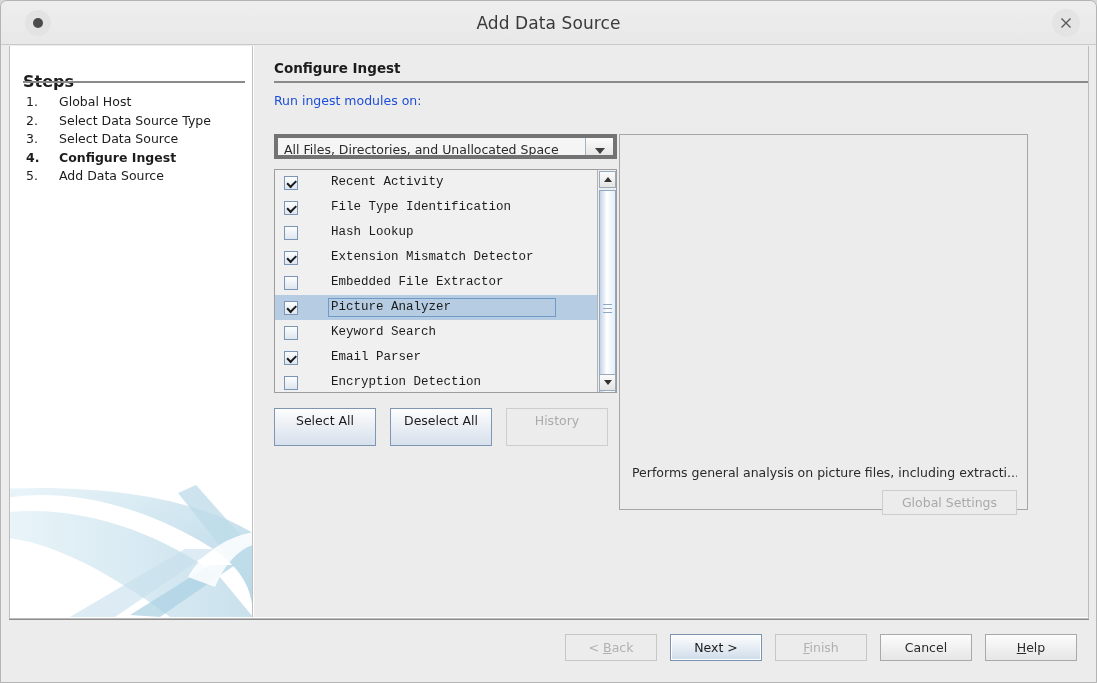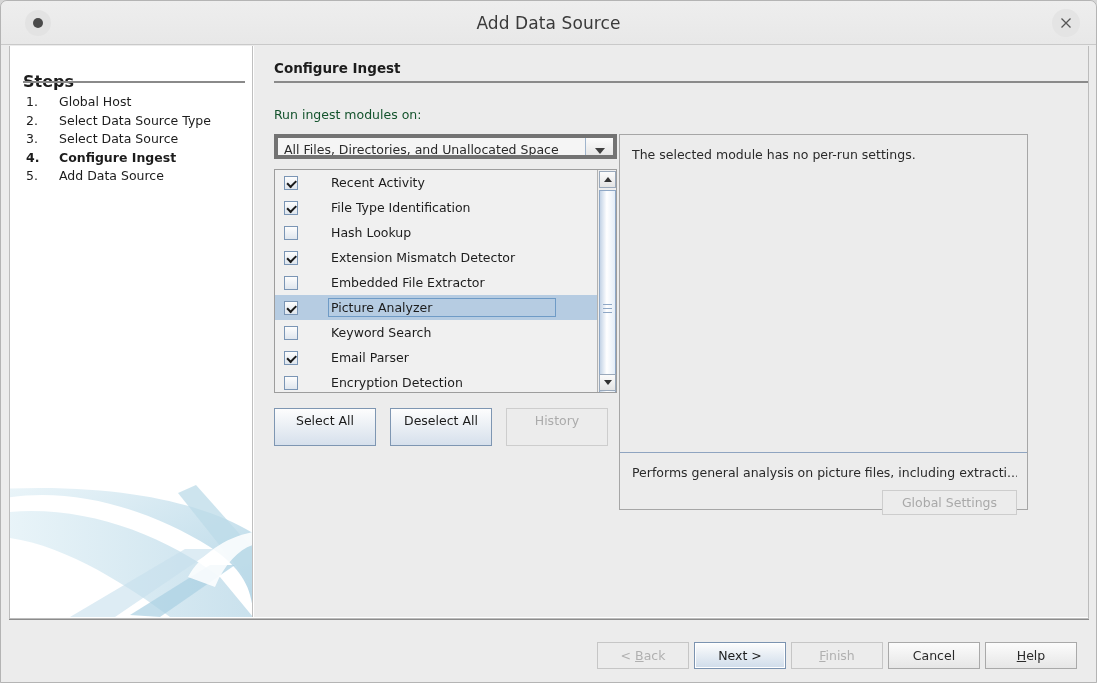--- a/index.html
+++ b/index.html
@@ -120,22 +120,22 @@
     position: absolute; left: 20px; top: 14px;
     font-size: 13.5px; font-weight: bold; color: #1c1c1c;
   }
   #cfg-rule {
     position: absolute; left: 20px; top: 35px;
     width: 817px; height: 2px;
     background: #8a8a8a;
   }
 
   #run-label {
-    position: absolute; left: 20px; top: 61px;
-    font-size: 12.5px; color: #14532d;
+    position: absolute; left: 20px; top: 47px;
+    font-size: 12.5px; color: #1d4ed8;
   }
 
   
   #combo {
     position: absolute; left: 20px; top: 88px;
     width: 343px; height: 25px;
     background: #f5f5f5;
     border: 4px solid #737373;
     display: flex;
   }
@@ -172,20 +172,21 @@
   }
   #list-items {
     position: absolute; left: 0; top: 0;
     width: 323px;
   }
   .list-row {
     position: relative;
     height: 25px;
     display: flex;
     align-items: center;
+    font-family: Liberation Mono, monospace;
   }
   .list-row.sel { background: #b6cce2; }
   .cb {
     width: 14px; height: 14px;
     margin-left: 9px;
     border: 1px solid #7a95b5;
     background: linear-gradient(#fdfdfd, #dfe6ee);
     position: relative;
     flex: none;
   }
@@ -303,22 +304,22 @@
   }
 
   
   #btnbar {
     position: absolute; left: 8px; top: 618px;
     width: 1080px; height: 57px;
     background: #ececec;
     border-top: 1px solid #8c8c8c;
   }
   #btnbar-inner {
-    position: absolute; right: 12px; top: 22px;
-    display: flex; gap: 5px;
+    position: absolute; right: 12px; top: 14px;
+    display: flex; gap: 13px;
   }
   .wbtn {
     width: 92px; height: 27px;
     font-size: 12.5px;
     line-height: 25px;
     text-align: center;
     border: 1px solid #c6c6c6;
     background: #ececec;
     color: #b0b0b0;
     cursor: default;
@@ -460,23 +461,20 @@
         </div>
       </div>
 
       <div id="list-btns">
         <div class="lbtn">Select All</div>
         <div class="lbtn">Deselect All</div>
         <div class="lbtn disabled">History</div>
       </div>
 
       <div id="settings-panel">
-        <div id="settings-top">
-          <div id="settings-msg">The selected module has no per-run settings.</div>
-        </div>
         <div id="global-btn">Global Settings</div>
         <div id="settings-desc">Performs general analysis on picture files, including extracti...</div>
       </div>
     </div>
 
   </div>
 
   <div id="btnbar">
     <div id="btnbar-inner">
         <div class="wbtn">&lt; <u>B</u>ack</div>

